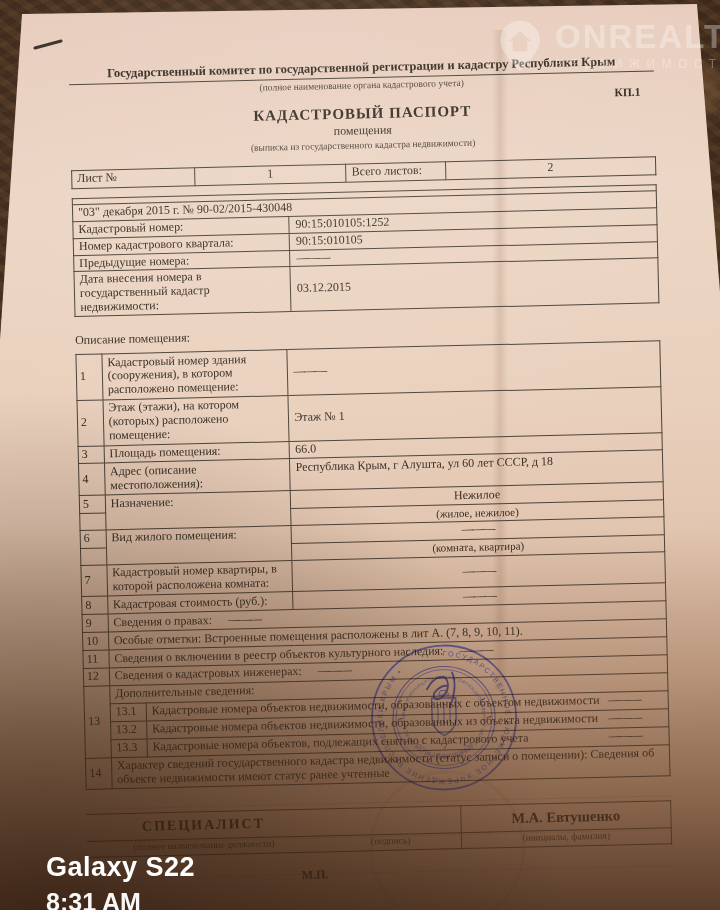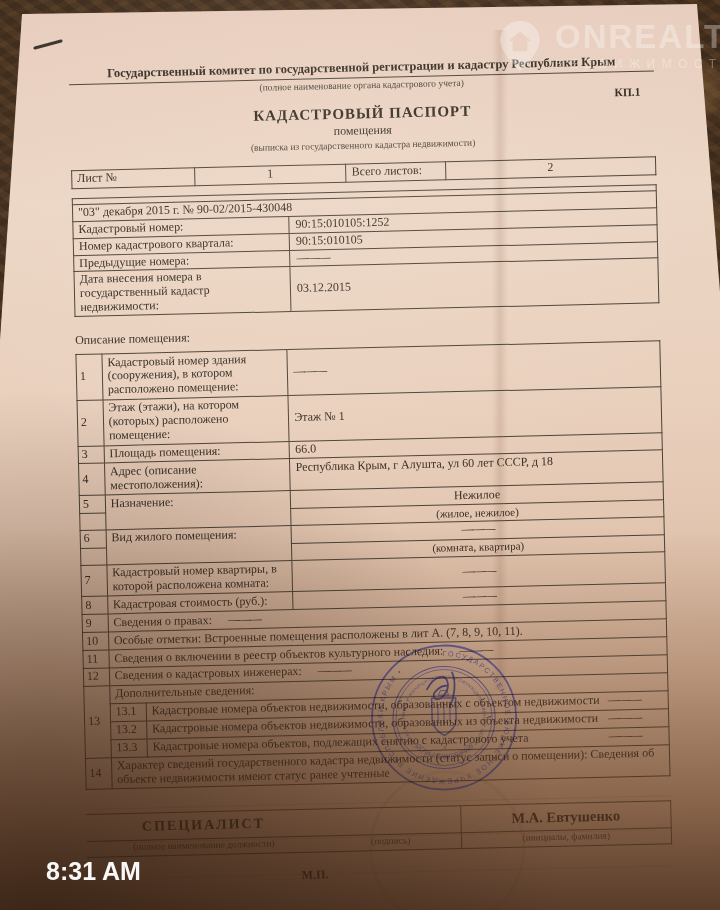--- a/index.html
+++ b/index.html
@@ -361,16 +361,17 @@
       <path fill="#ffffff" fill-rule="evenodd" d="M22,1 C11,1 3,9.5 3,19.5 C3,32 22,49 22,49 C22,49 41,32 41,19.5 C41,9.5 33,1 22,1 Z
            M22,11 L33,20.5 L29,20.5 L29,30 L15,30 L15,20.5 L11,20.5 Z"></path>
     </svg>
     <div>
       <div class="wm-brand">ONREALT</div>
       <div class="wm-sub">НЕДВИЖИМОСТЬ</div>
     </div>
   </div>
 
   <div class="device">
+    <div class="device-model">Galaxy S22</div>
     <div class="device-time">8:31 AM</div>
   </div>
 
 </div>
 
 </body></html>

